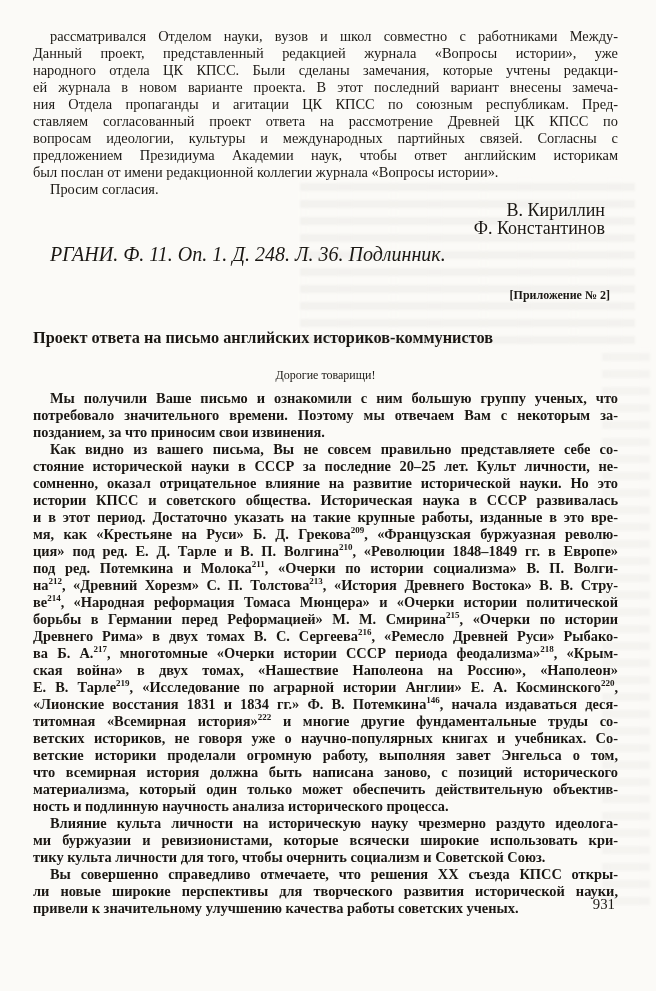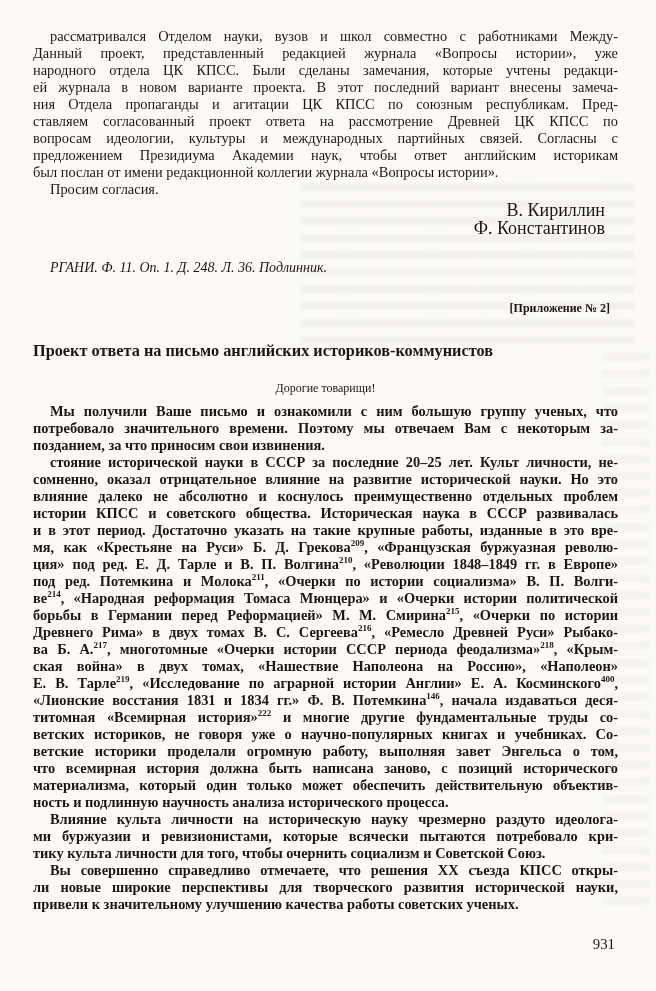--- a/index.html
+++ b/index.html
@@ -33,23 +33,23 @@
   }
   .signatures {
     text-align: right;
     padding-right: 13px;
     margin-top: 4px;
     font-size: 18px;
     line-height: 17.5px;
   }
   .archive {
     font-style: italic;
-    margin-top: 22px;
+    margin-top: 9px;
     text-indent: 17px;
-    font-size: 14px;
+    font-size: 20px;
     line-height: 17px;
   }
   .appendix {
     font-weight: bold;
     text-align: right;
     padding-right: 8px;
     margin-top: 23px;
     font-size: 12px;
     line-height: 18px;
   }
@@ -61,21 +61,21 @@
   }
   .salutation {
     text-align: center;
     margin-top: 20px;
     font-size: 12px;
     line-height: 17px;
   }
   .letter-paras { margin-top: 6px; font-weight: bold; }
   .page-number {
     position: absolute;
-    right: 41px; top: 936px;
+    right: 41px; top: 896px;
     font-size: 14.8px;
   }
   
   .bleed {
     position: absolute;
     pointer-events: none;
     filter: blur(1.1px);
     opacity: .55;
     background-image:
       repeating-linear-gradient(to bottom, transparent 0 5px, rgba(110,108,100,.10) 5px 13px, transparent 13px 17px),
@@ -120,45 +120,46 @@
   <section>
     <h1 class="title">Проект ответа на письмо английских историков-коммунистов</h1>
     <div class="salutation">Дорогие товарищи!</div>
     <div class="letter-paras">
         <div class="para">
           <div class="para-line">Мы получили Ваше письмо и ознакомили с ним большую группу ученых, что</div>
           <div class="para-line">потребовало значительного времени. Поэтому мы отвечаем Вам с некоторым за-</div>
           <div class="para-line last">позданием, за что приносим свои извинения.</div>
         </div>
         <div class="para">
+          <div class="para-line">Как видно из вашего письма, Вы не совсем правильно представляете себе со-</div>
           <div class="para-line">стояние исторической науки в СССР за последние 20–25 лет. Культ личности, не-</div>
           <div class="para-line">сомненно, оказал отрицательное влияние на развитие исторической науки. Но это</div>
-          <div class="para-line">влияние далеко не абсолютно и коснулось преимущественно отдельных проблем</div>
           <div class="para-line">истории КПСС и советского общества. Историческая наука в СССР развивалась</div>
           <div class="para-line">и в этот период. Достаточно указать на такие крупные работы, изданные в это вре-</div>
           <div class="para-line">мя, как «Крестьяне на Руси» Б. Д. Грекова<sup class="fnref">209</sup>, «Французская буржуазная револю-</div>
           <div class="para-line">ция» под ред. Е. Д. Тарле и В. П. Волгина<sup class="fnref">210</sup>, «Революции 1848–1849 гг. в Европе»</div>
           <div class="para-line">под ред. Потемкина и Молока<sup class="fnref">211</sup>, «Очерки по истории социализма» В. П. Волги-</div>
+          <div class="para-line">на<sup class="fnref">212</sup>, «Древний Хорезм» С. П. Толстова<sup class="fnref">213</sup>, «История Древнего Востока» В. В. Стру-</div>
           <div class="para-line">ве<sup class="fnref">214</sup>, «Народная реформация Томаса Мюнцера» и «Очерки истории политической</div>
           <div class="para-line">борьбы в Германии перед Реформацией» М. М. Смирина<sup class="fnref">215</sup>, «Очерки по истории</div>
           <div class="para-line">Древнего Рима» в двух томах В. С. Сергеева<sup class="fnref">216</sup>, «Ремесло Древней Руси» Рыбако-</div>
           <div class="para-line">ва Б. А.<sup class="fnref">217</sup>, многотомные «Очерки истории СССР периода феодализма»<sup class="fnref">218</sup>, «Крым-</div>
           <div class="para-line">ская война» в двух томах, «Нашествие Наполеона на Россию», «Наполеон»</div>
-          <div class="para-line">Е. В. Тарле<sup class="fnref">219</sup>, «Исследование по аграрной истории Англии» Е. А. Косминского<sup class="fnref">400</sup>,</div>
+          <div class="para-line">Е. В. Тарле<sup class="fnref">219</sup>, «Исследование по аграрной истории Англии» Е. А. Косминского<sup class="fnref">220</sup>,</div>
           <div class="para-line">«Лионские восстания 1831 и 1834 гг.» Ф. В. Потемкина<sup class="fnref">146</sup>, начала издаваться деся-</div>
           <div class="para-line">титомная «Всемирная история»<sup class="fnref">222</sup> и многие другие фундаментальные труды со-</div>
           <div class="para-line">ветских историков, не говоря уже о научно-популярных книгах и учебниках. Со-</div>
           <div class="para-line">ветские историки проделали огромную работу, выполняя завет Энгельса о том,</div>
           <div class="para-line">что всемирная история должна быть написана заново, с позиций исторического</div>
           <div class="para-line">материализма, который один только может обеспечить действительную объектив-</div>
           <div class="para-line last">ность и подлинную научность анализа исторического процесса.</div>
         </div>
         <div class="para">
           <div class="para-line">Влияние культа личности на историческую науку чрезмерно раздуто идеолога-</div>
-          <div class="para-line">ми буржуазии и ревизионистами, которые всячески пытаются потребовало кри-</div>
+          <div class="para-line">ми буржуазии и ревизионистами, которые всячески широкие использовать кри-</div>
           <div class="para-line last">тику культа личности для того, чтобы очернить социализм и Советской Союз.</div>
         </div>
         <div class="para">
           <div class="para-line">Вы совершенно справедливо отмечаете, что решения ХХ съезда КПСС откры-</div>
           <div class="para-line">ли новые широкие перспективы для творческого развития исторической науки,</div>
           <div class="para-line last">привели к значительному улучшению качества работы советских ученых.</div>
         </div>
       </div>
   </section>
 

